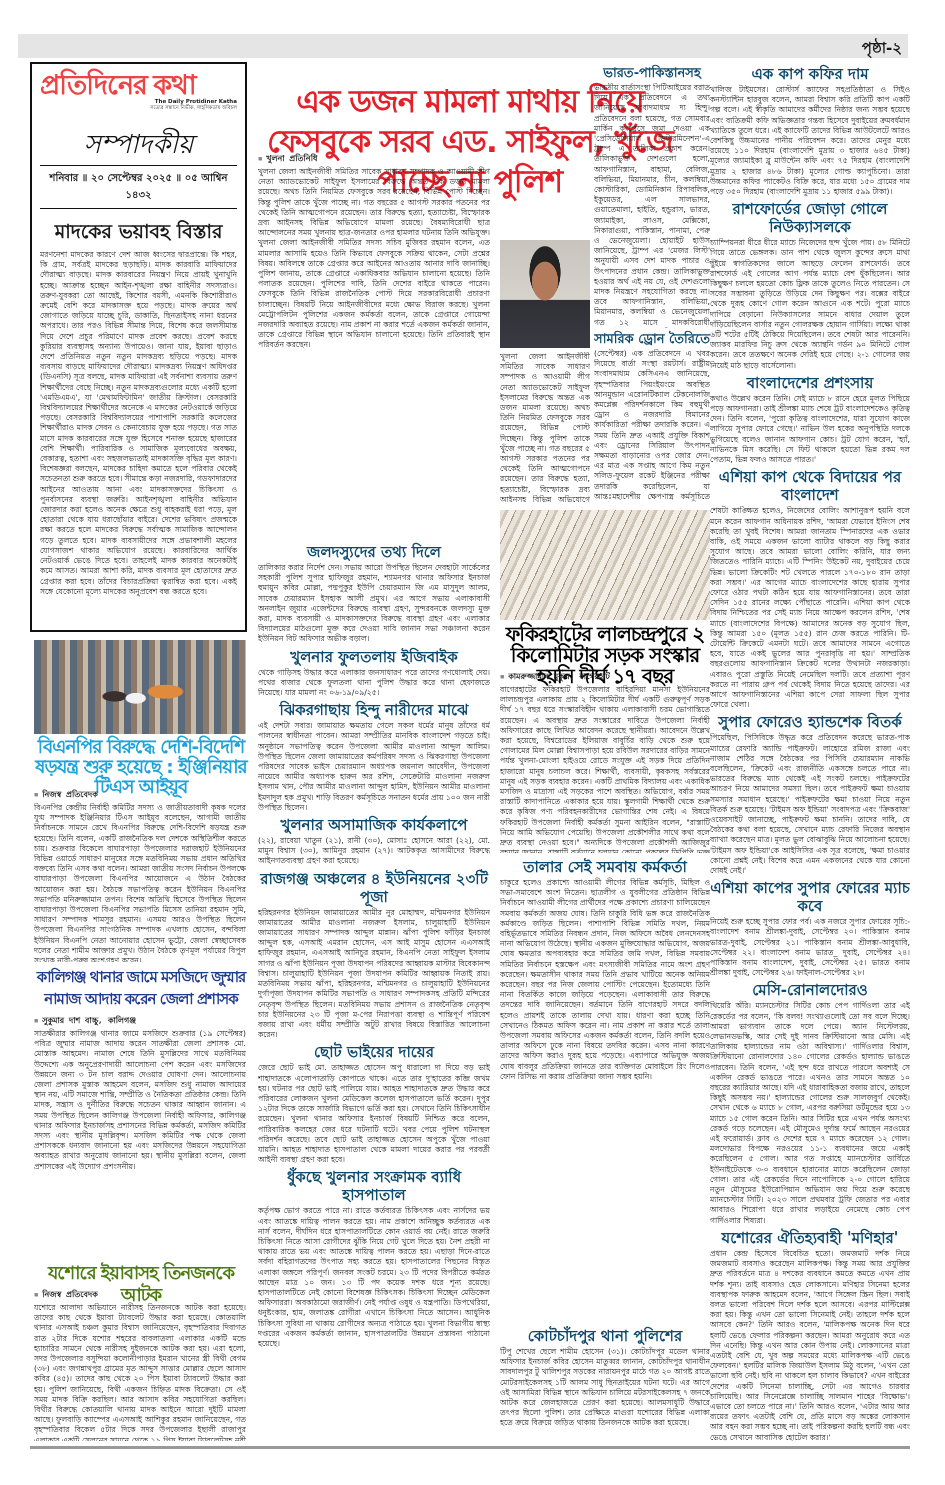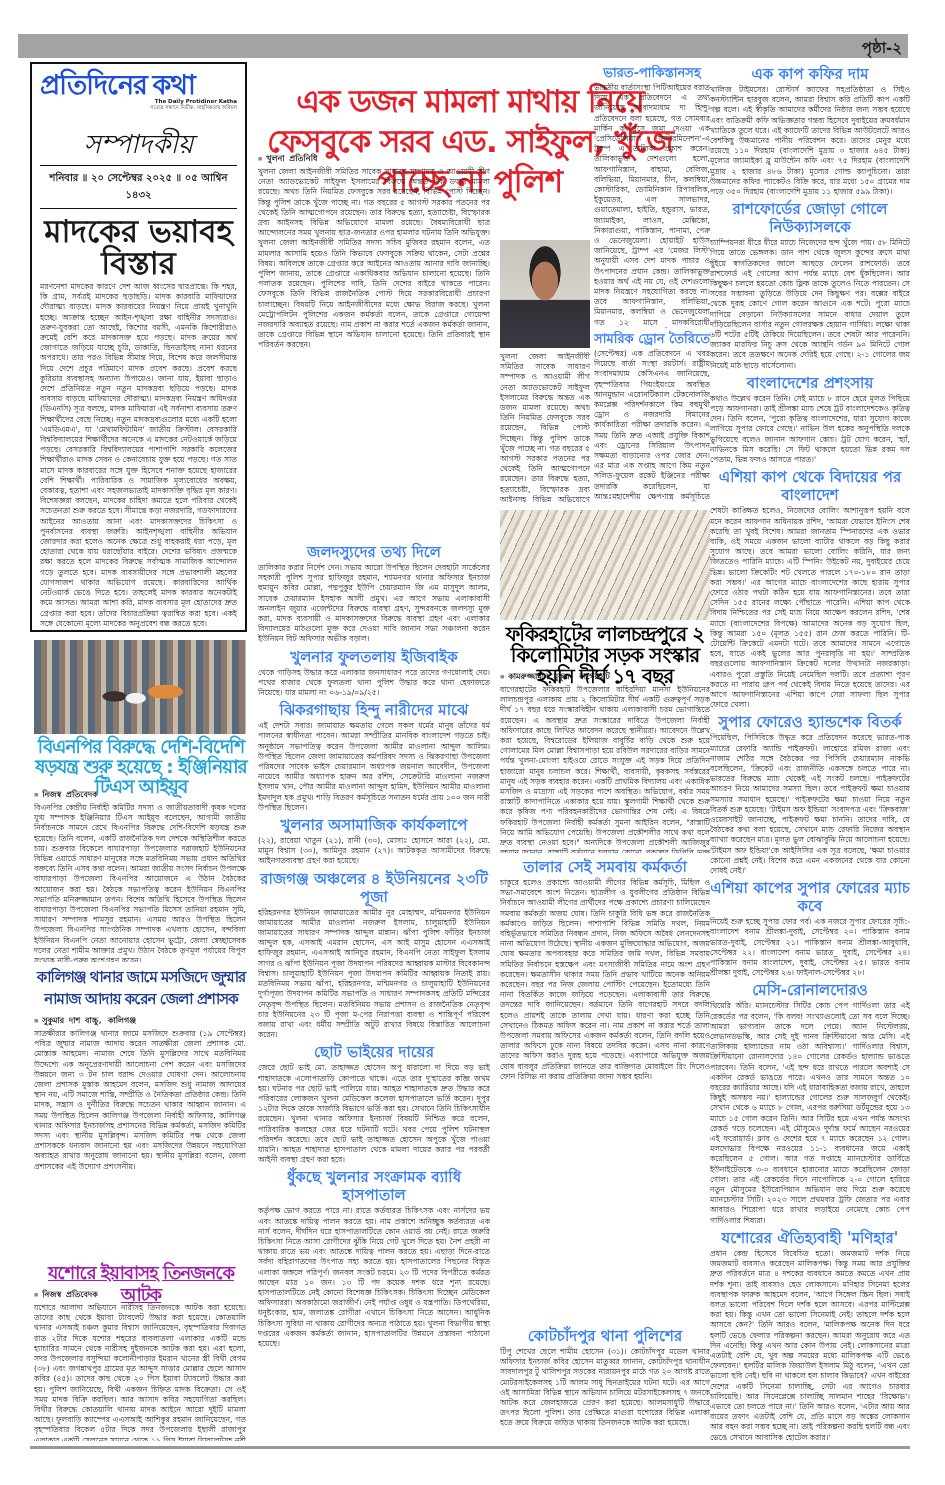--- a/index.html
+++ b/index.html
@@ -1,52 +1,52 @@
 <!DOCTYPE html>
 <html><head>
 <meta charset="utf-8">
 <style>
   * { box-sizing: border-box; margin: 0; padding: 0; }
   html, body { width: 945px; height: 1485px; background: #ffffff; overflow: hidden; }
   body { font-family: "DejaVu Serif", serif; color: #1a1a1a; position: relative; }
   .page { position: absolute; left: 0; top: 0; width: 945px; height: 1485px; }
-  .topbar { position: absolute; left: 18px; top: 34px; width: 890px; height: 24px; background: #a3a3a3; }
+  .topbar { position: absolute; left: 18px; top: 34px; width: 890px; height: 24px; background: #e5e5e5; }
   .page-num { position: absolute; right: 6px; top: 2px; font-size: 15px; font-weight: bold; font-family: "DejaVu Sans", sans-serif; }
   .col { position: absolute; overflow: hidden; }
   .body-text { font-size: 7.6px; line-height: 10.2px; text-align: justify; color: #222; font-family: "DejaVu Sans", sans-serif; }
-  .sub-head { font-size: 15px; font-weight: bold; text-align: center; color: #3b82f6; line-height: 18px; margin: 3px 0 2px; font-family: "DejaVu Sans", sans-serif; }
+  .sub-head { font-size: 15px; font-weight: bold; text-align: center; color: #0c4a6e; line-height: 18px; margin: 3px 0 2px; font-family: "DejaVu Sans", sans-serif; }
   .sub-head.sm { font-size: 13px; line-height: 16px; }
   .byline { font-size: 8px; font-weight: bold; color: #222; margin: 2px 0 2px; font-family: Liberation Mono, monospace; }
   .byline::before { content: "\25A0"; color: #888; margin-right: 4px; font-size: 7px; }
   .editorial { position: absolute; left: 30px; top: 62px; width: 217px; height: 570px; border: 2px solid #111; padding: 6px 8px; }
-  .logo { font-size: 27px; font-weight: bold; line-height: 30px; letter-spacing: -1px; color: #1d4ed8; font-family: Liberation Serif, serif; }
+  .logo { font-size: 27px; font-weight: bold; line-height: 30px; letter-spacing: -1px; color: #ef4444; font-family: Liberation Sans, sans-serif; }
   .logo-en { font-size: 5.5px; text-align: right; font-weight: bold; font-family: "DejaVu Sans", sans-serif; margin-top: -2px; }
   .logo-tag { font-size: 5px; text-align: right; color: #444; font-family: "DejaVu Sans", sans-serif; }
   .logo-script { font-size: 26px; font-style: italic; text-align: center; margin-top: 17px; line-height: 30px; color: #111; }
   .dateline { border-top: 1.5px solid #111; border-bottom: 1.5px solid #111; font-size: 10px; text-align: center; padding: 4px 0; margin: 6px 0 6px; font-weight: bold; font-family: "DejaVu Sans", sans-serif; }
-  .ed-title { font-size: 31px; font-weight: bold; text-align: center; line-height: 32px; margin-bottom: 3px; }
+  .ed-title { font-size: 19px; font-weight: bold; text-align: center; line-height: 32px; margin-bottom: 3px; }
   .photo { position: absolute; background: linear-gradient(135deg, #c9b9a6 0%, #8b7c6b 40%, #b7a890 70%, #6f5f52 100%); }
   .photo-rally { left: 34px; top: 640px; width: 212px; height: 94px; background:
       radial-gradient(ellipse at 62% 55%, #e08a3c 0 9%, transparent 10%),
       radial-gradient(ellipse at 48% 62%, #f2f2f2 0 6%, transparent 7%),
       radial-gradient(ellipse at 38% 60%, #3a2e2e 0 6%, transparent 7%),
       repeating-linear-gradient(90deg, #5b6a7a 0 7px, #8b7a6b 7px 13px, #c7b9a8 13px 18px),
       #7a6c60; }
   .photo-portrait { left: 500px; top: 240px; width: 90px; height: 108px; background:
       radial-gradient(ellipse at 50% 38%, #b27a5a 0 20%, transparent 21%),
       radial-gradient(ellipse at 50% 30%, #222 0 24%, transparent 25%),
       linear-gradient(180deg, #c8c4bd 0%, #d6d2cc 55%, #2f2f35 56%, #3a3a44 100%); }
   .photo-road { left: 500px; top: 510px; width: 210px; height: 110px; background:
       repeating-linear-gradient(115deg, #e8e2d8 0 5px, #cfc5b6 5px 8px, #f2eee6 8px 14px, #a89a86 14px 15px),
       #ddd4c6; }
   .headline { position: absolute; text-align: center; font-weight: bold; font-family: "DejaVu Sans", sans-serif; letter-spacing: -1px; }
   .hl-main { left: 255px; top: 62px; width: 430px; color: #e4202a; font-size: 31px; line-height: 40px; margin-top: 19px; }
   .hl-bnp { left: 30px; top: 737px; width: 222px; color: #1fa3d9; font-size: 18.5px; line-height: 20px; }
   .hl-kaliganj { left: 30px; top: 966px; width: 222px; color: #1f3d8f; font-size: 15px; line-height: 22px; }
-  .hl-jessore { left: 30px; top: 1262px; width: 222px; color: #a21caf; font-size: 18px; line-height: 22px; text-decoration: underline; }
+  .hl-jessore { left: 30px; top: 1262px; width: 222px; color: #4d7c0f; font-size: 18px; line-height: 22px; }
   .hl-road { left: 500px; top: 624px; width: 210px; color: #000000; font-size: 20px; line-height: 21px; }
   .rule { position: absolute; background: #999; }
   .bottom-rule { left: 30px; top: 1446px; width: 880px; height: 3px; background: #999; }
 </style>
 </head>
 <body>
 
 <div class="page">
 
   <div class="topbar">

